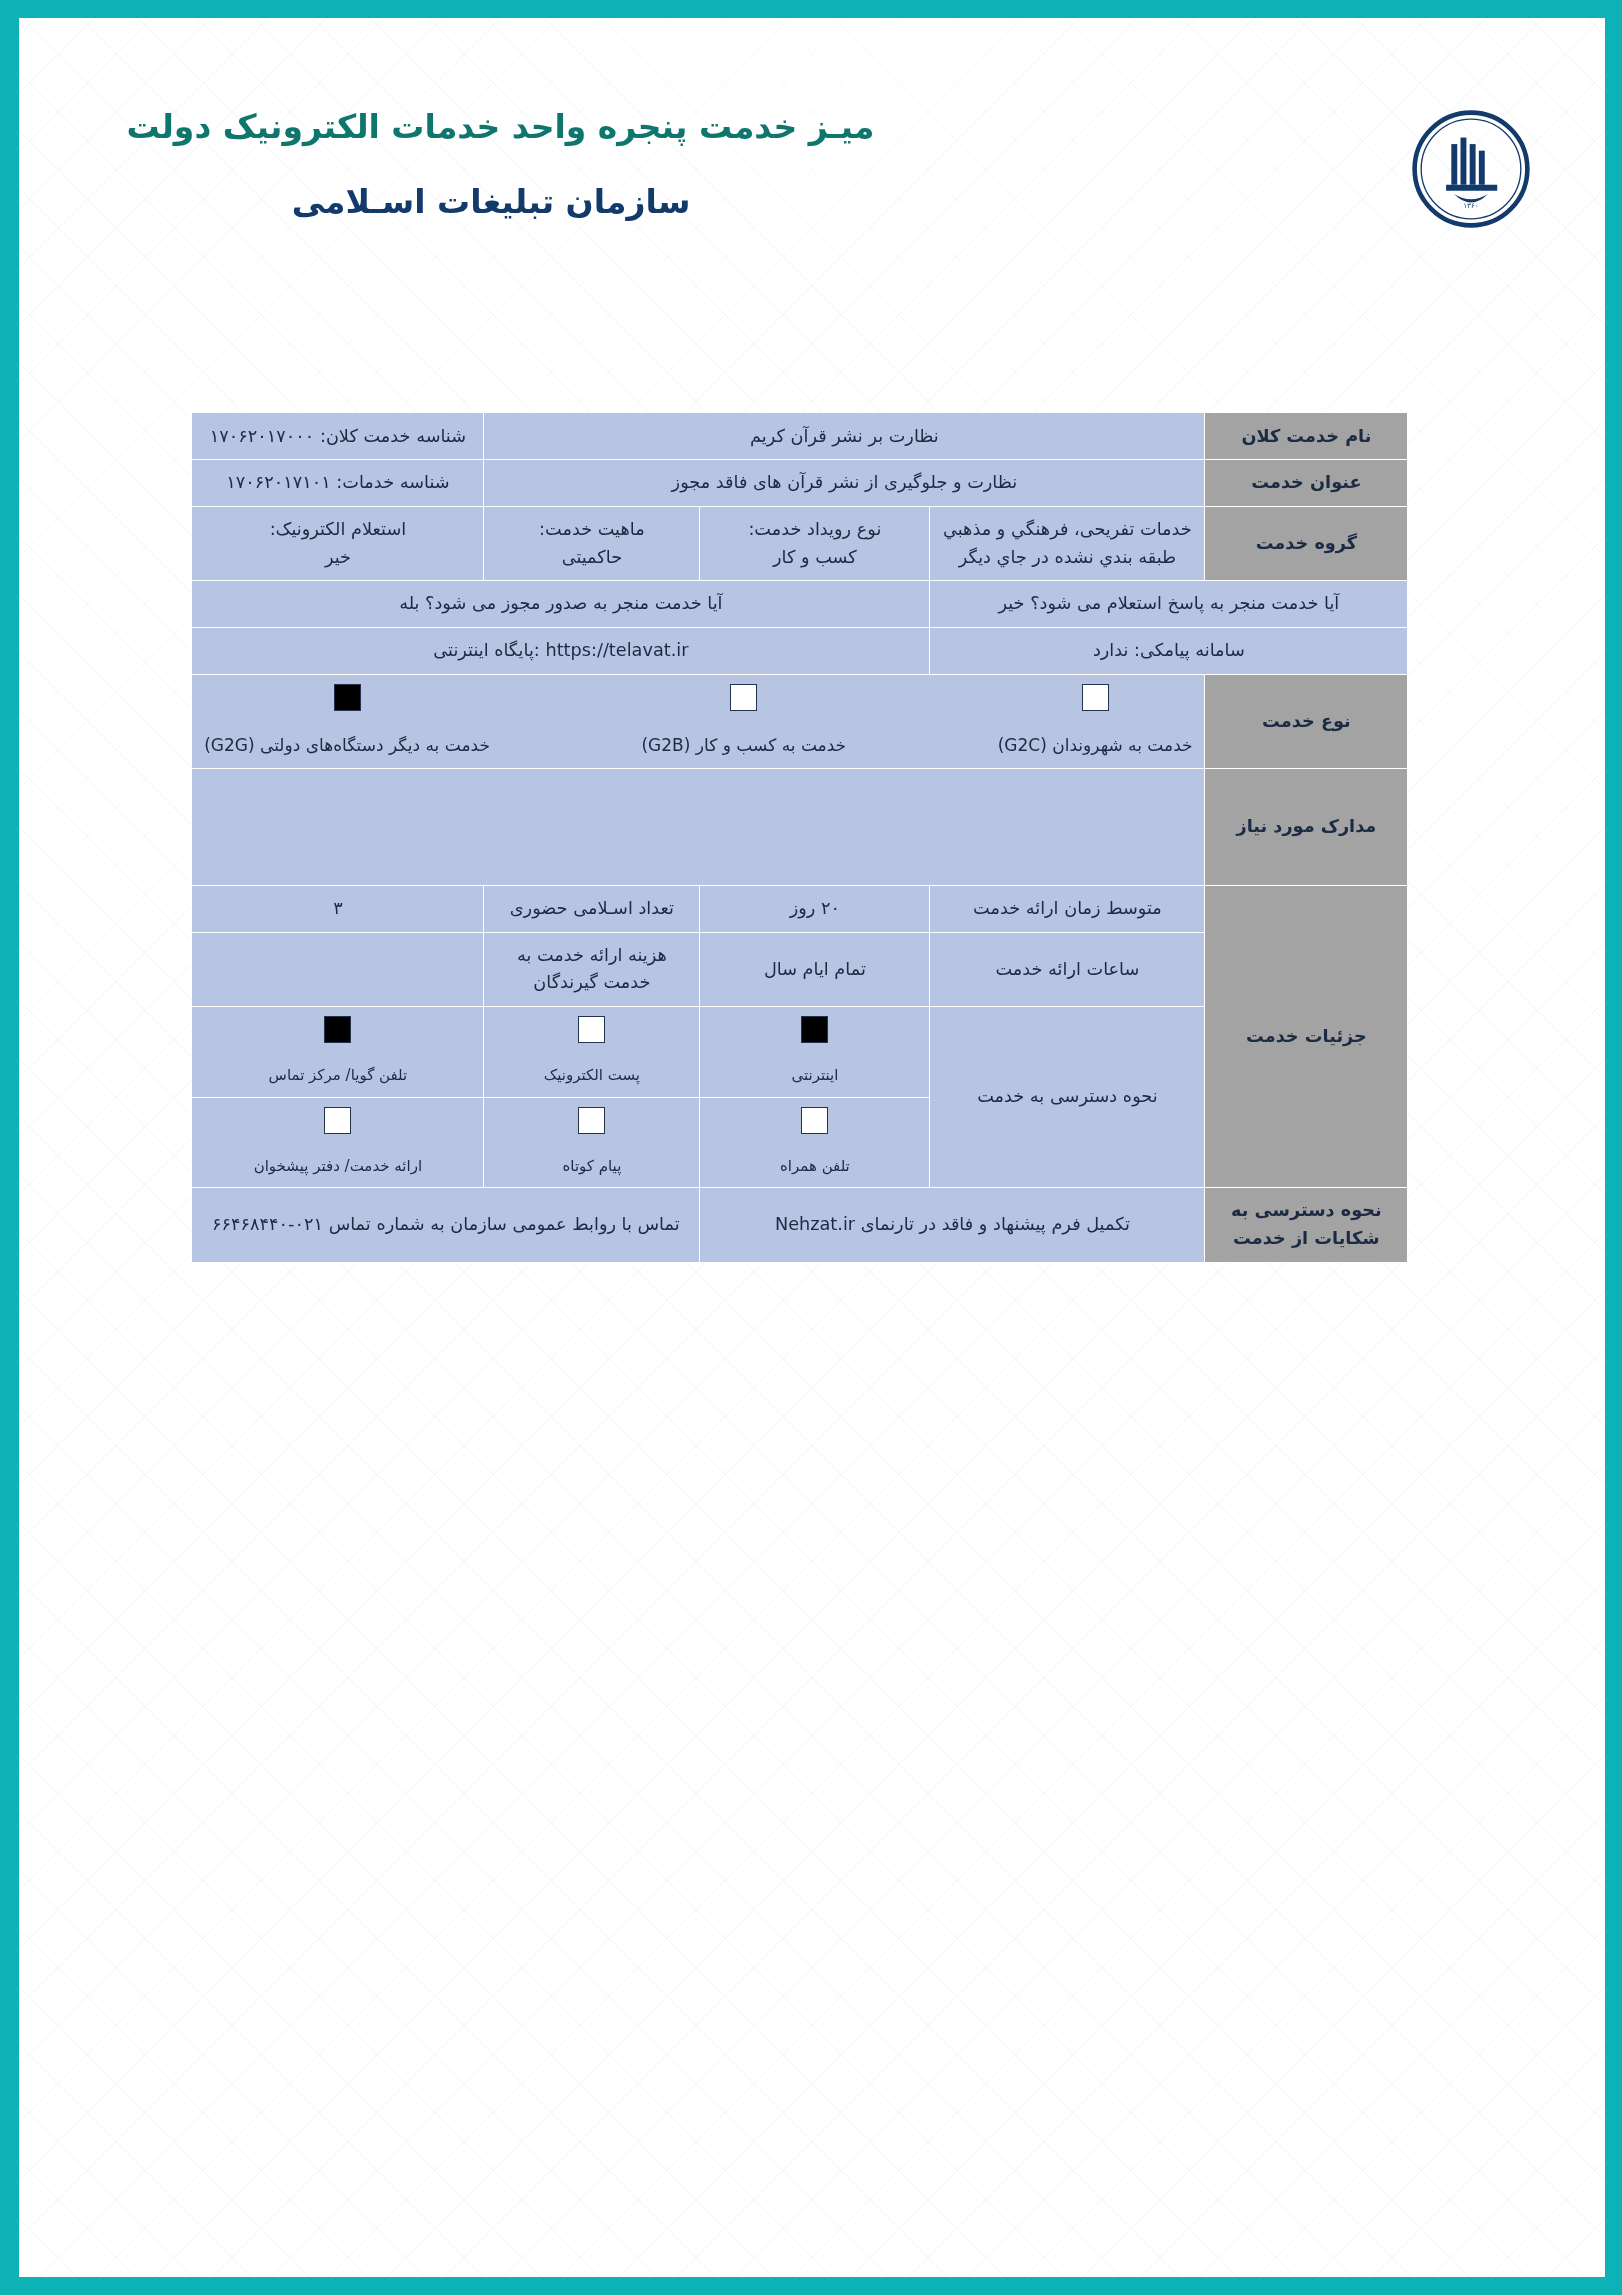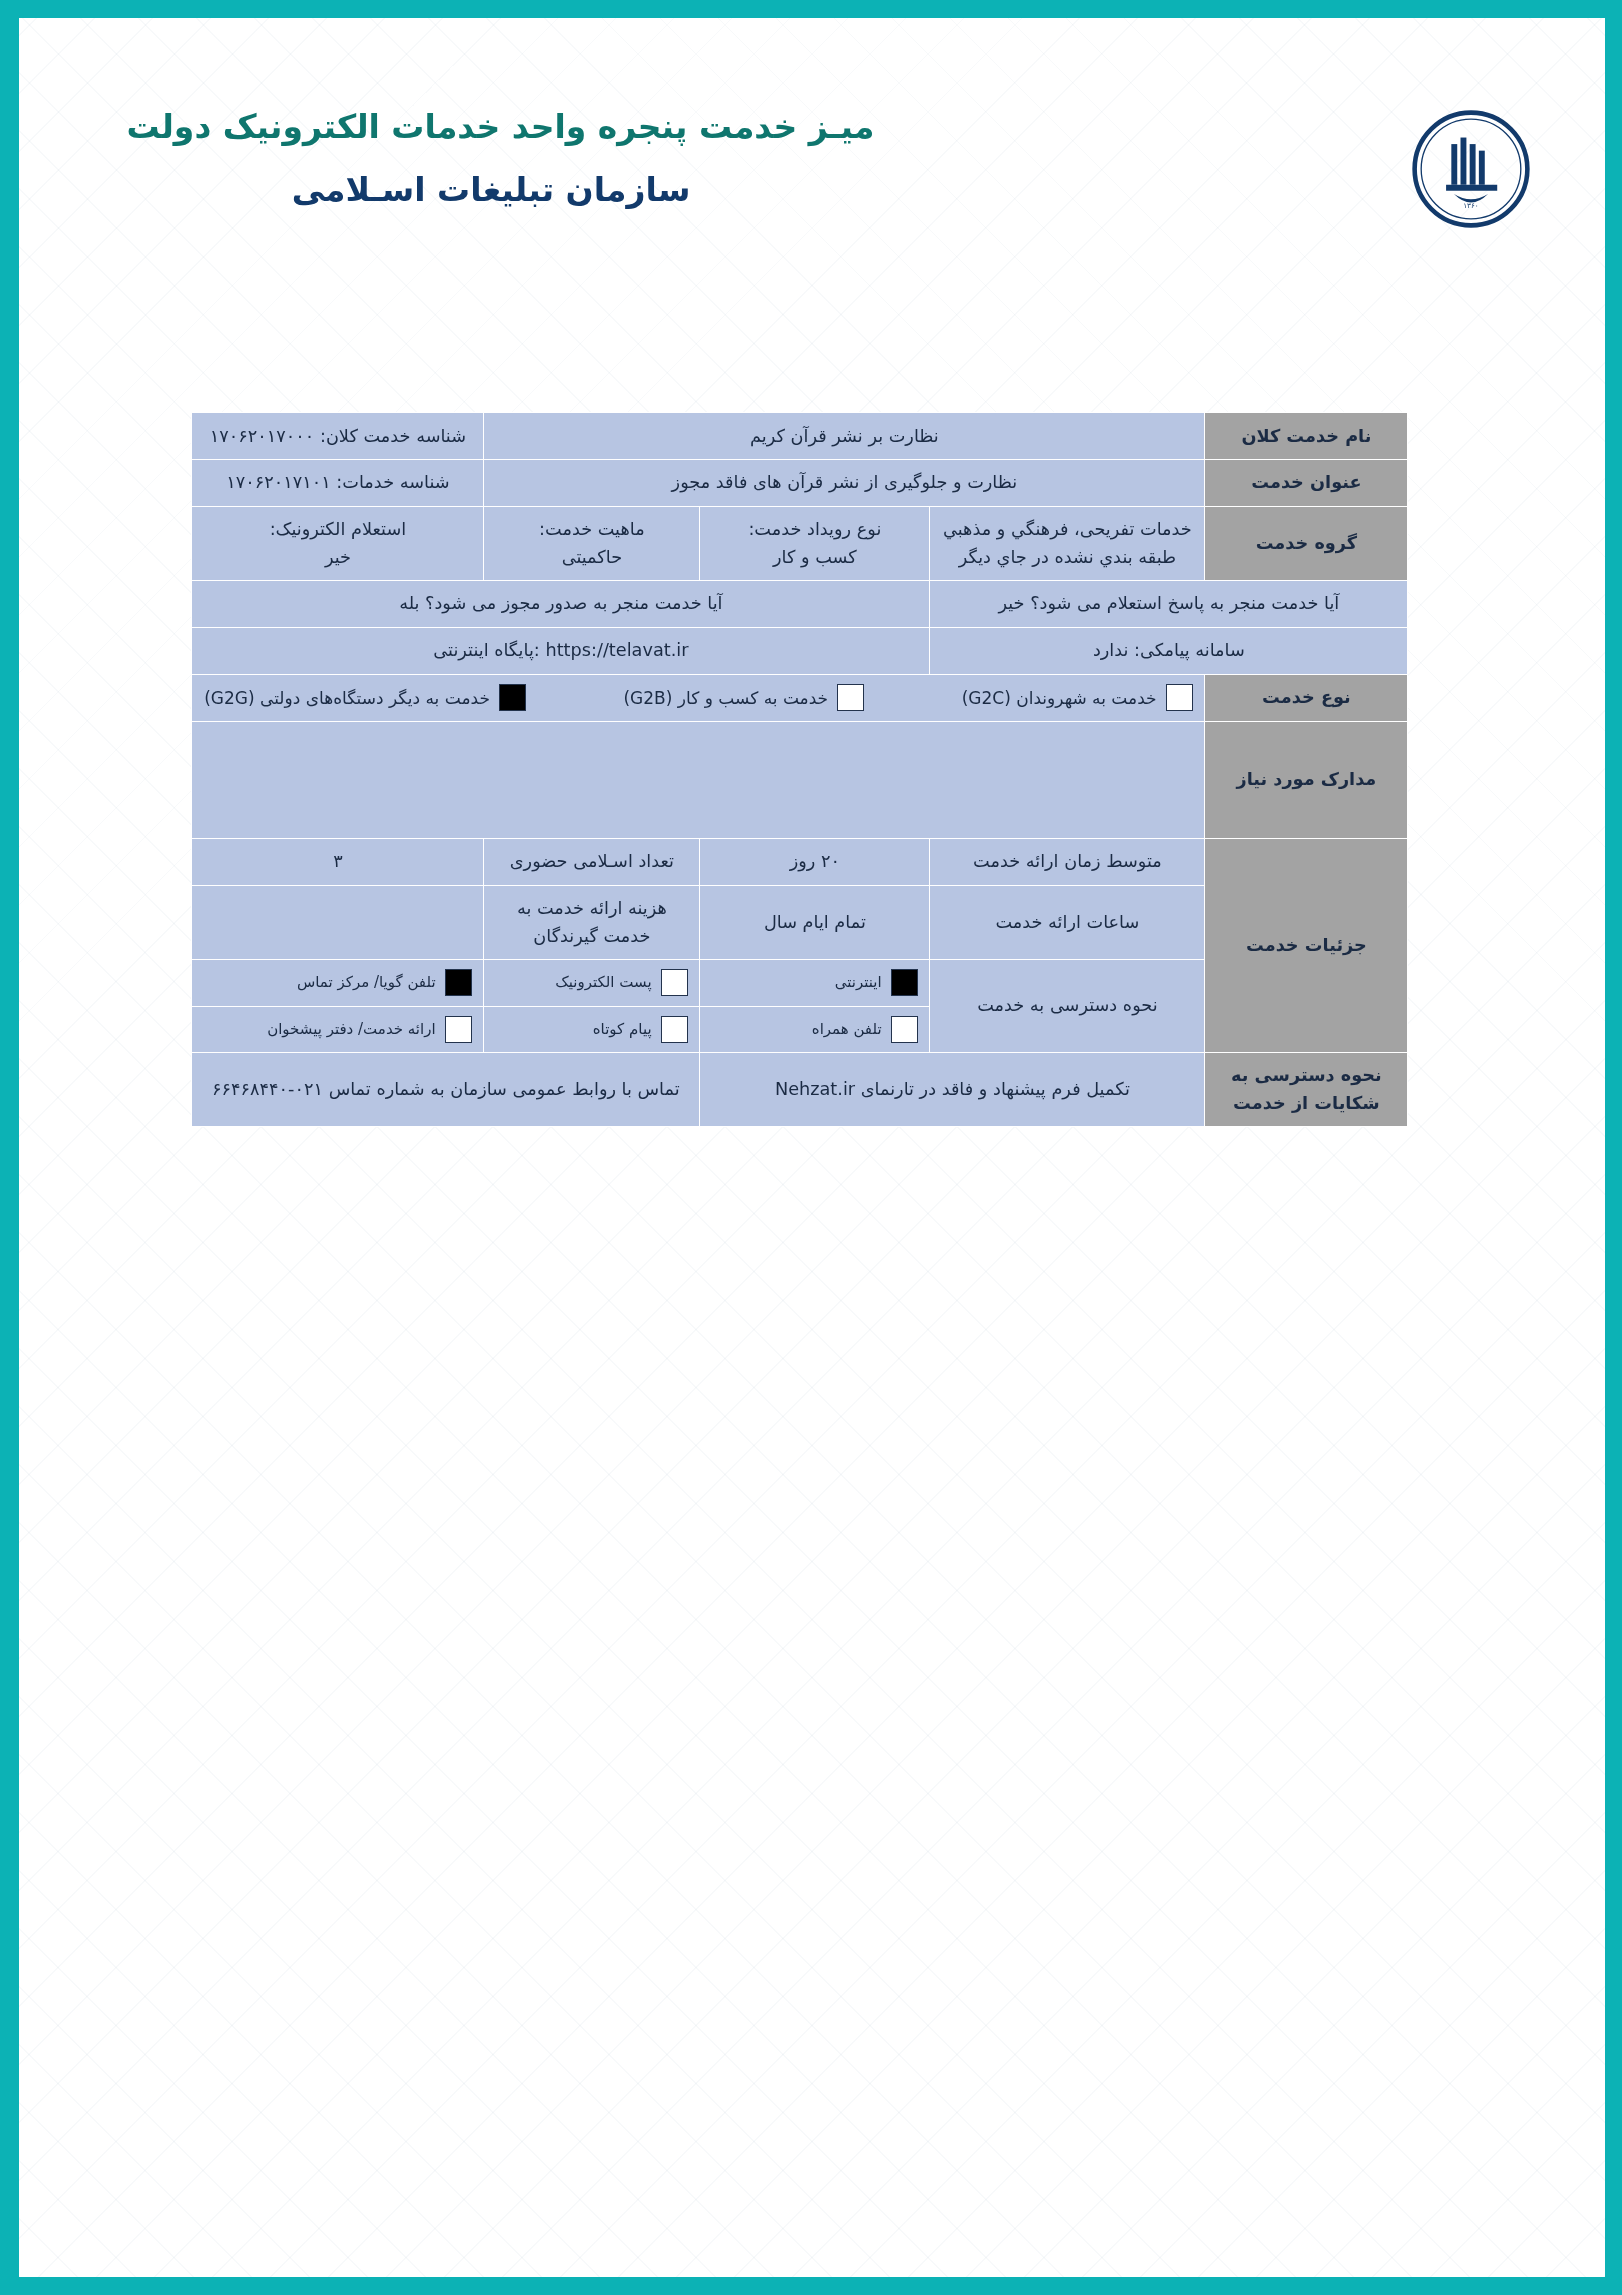--- a/index.html
+++ b/index.html
@@ -41,21 +41,21 @@
     direction:rtl;
   }
   .title1{
     font-size:33px;font-weight:bold;color:#0f766e;
     letter-spacing:-0.7px;line-height:1.25;
     text-align:right;
     padding-right:518px;
   }
   .title2{
     font-size:33px;font-weight:bold;color:#123a6b;
-    letter-spacing:-0.7px;line-height:1.25;margin-top:21px;
+    letter-spacing:-0.7px;line-height:1.25;margin-top:33px;
     text-align:right;
     padding-right:702px;
   }
 
   table.svc{
     position:absolute;
     top:394px;right:197px;
     width:1217px;
     border-collapse:collapse;
     direction:rtl;
@@ -82,22 +82,22 @@
   td.light{background:#c3cfe8;}
   td.lightest{background:#ccd7ec;}
   td.white{background:#ffffff;}
   td.plain{background:#b7c5e2;}
   .ltr{direction:ltr;unicode-bidi:embed;}
   .cbrow{
     display:flex;flex-direction:row;justify-content:space-between;
     align-items:center;gap:0px;
   }
   .cbitem{
-    display:flex;align-items:center;
-    gap:9px;font-size:17px;white-space:nowrap;
+    display:flex;flex-direction:column;align-items:center;
+    gap:21px;font-size:17px;white-space:nowrap;
   }
   .cb{
     width:25px;height:25px;
     border:1.3px solid #23334d;
     background:#ffffff;
     display:inline-block;flex:none;
   }
   .cb.checked{background:#000000;}
   .cell-pad{padding:17px 11.8px;}
   .acc-cell{font-size:15px;}

